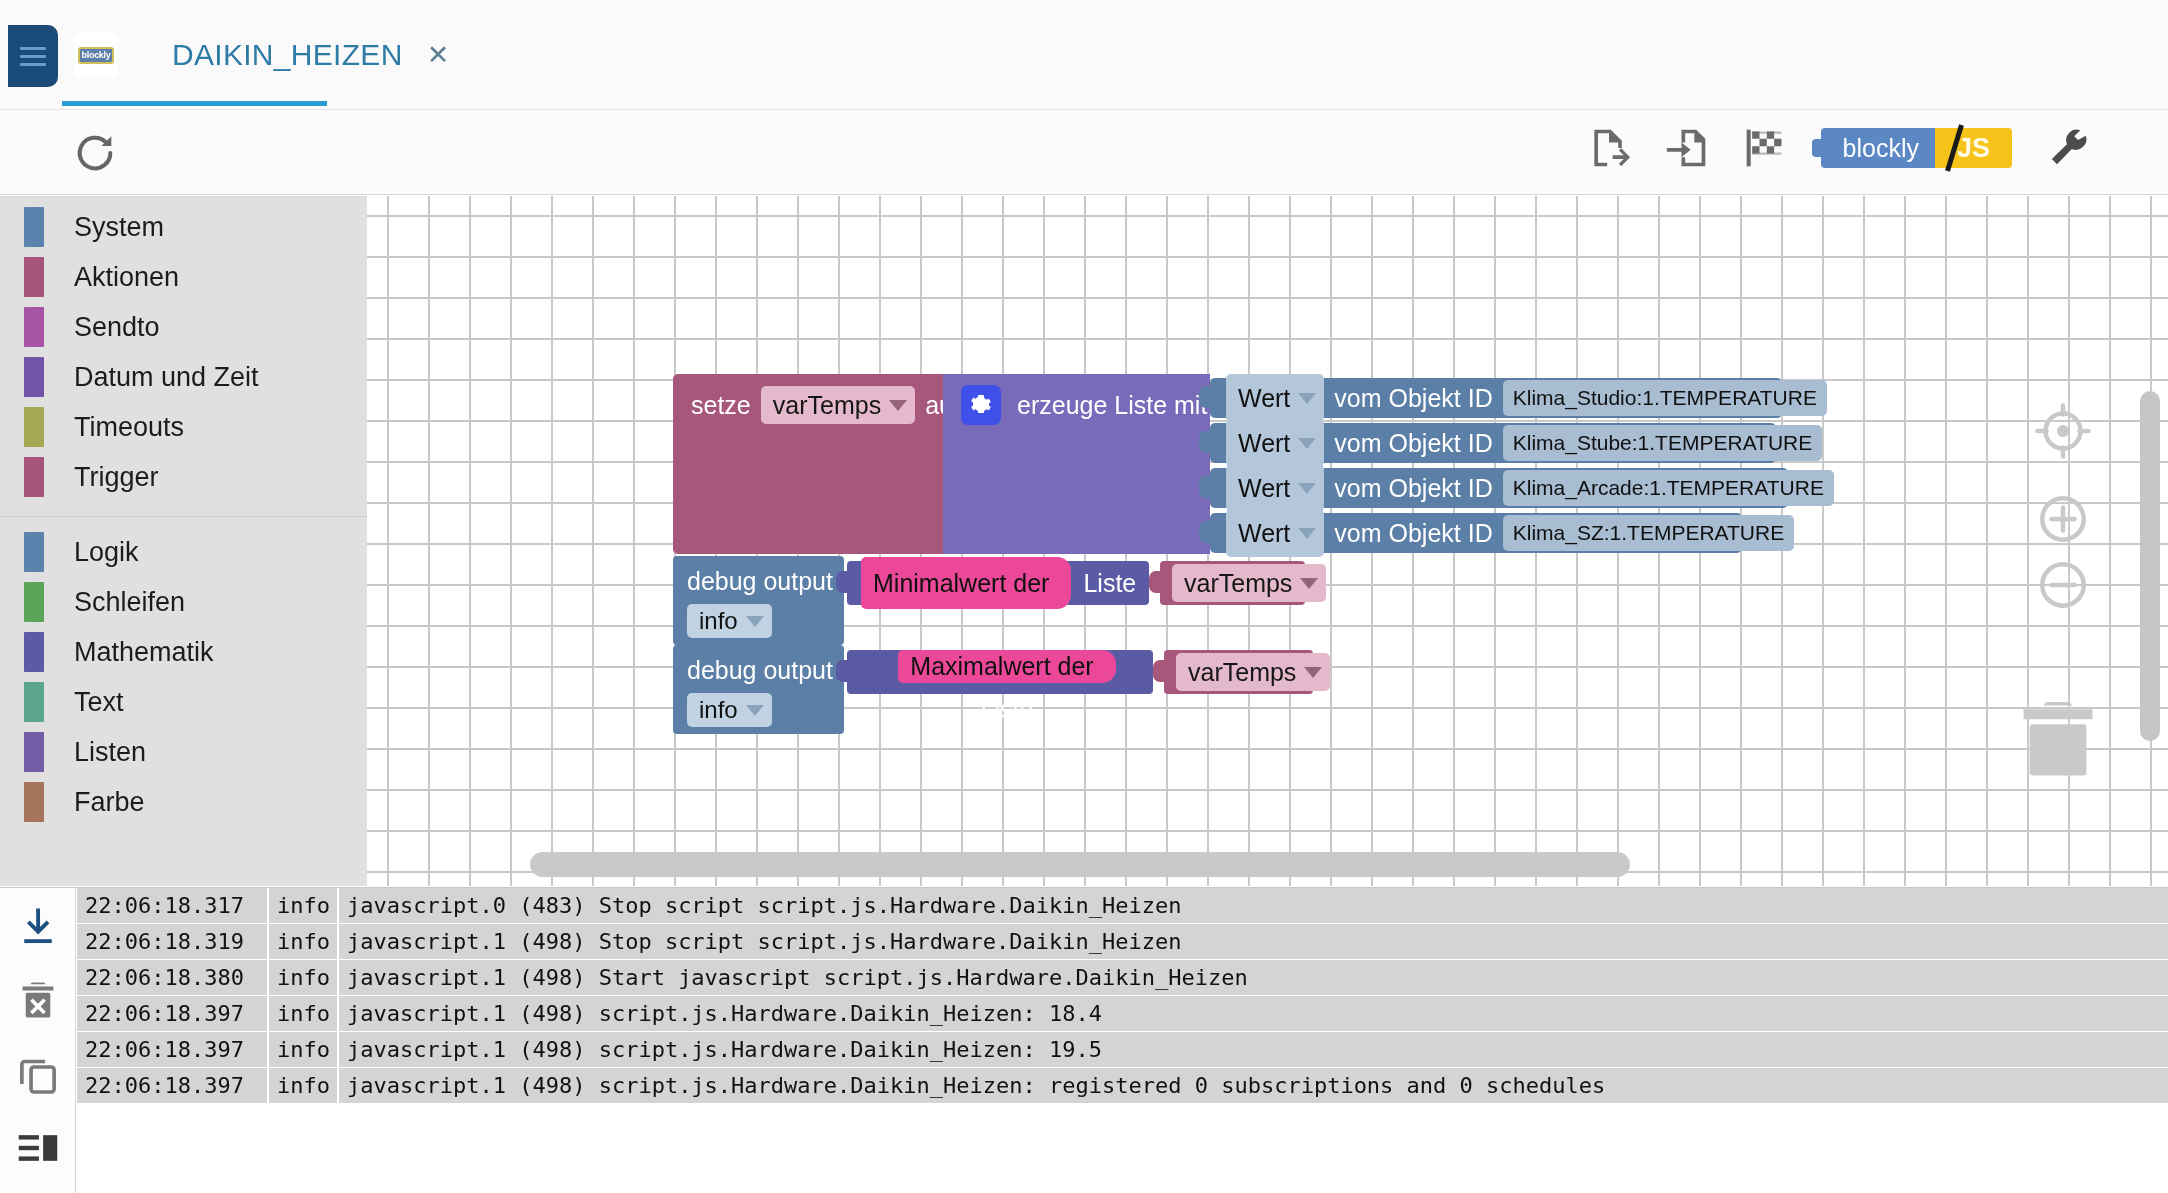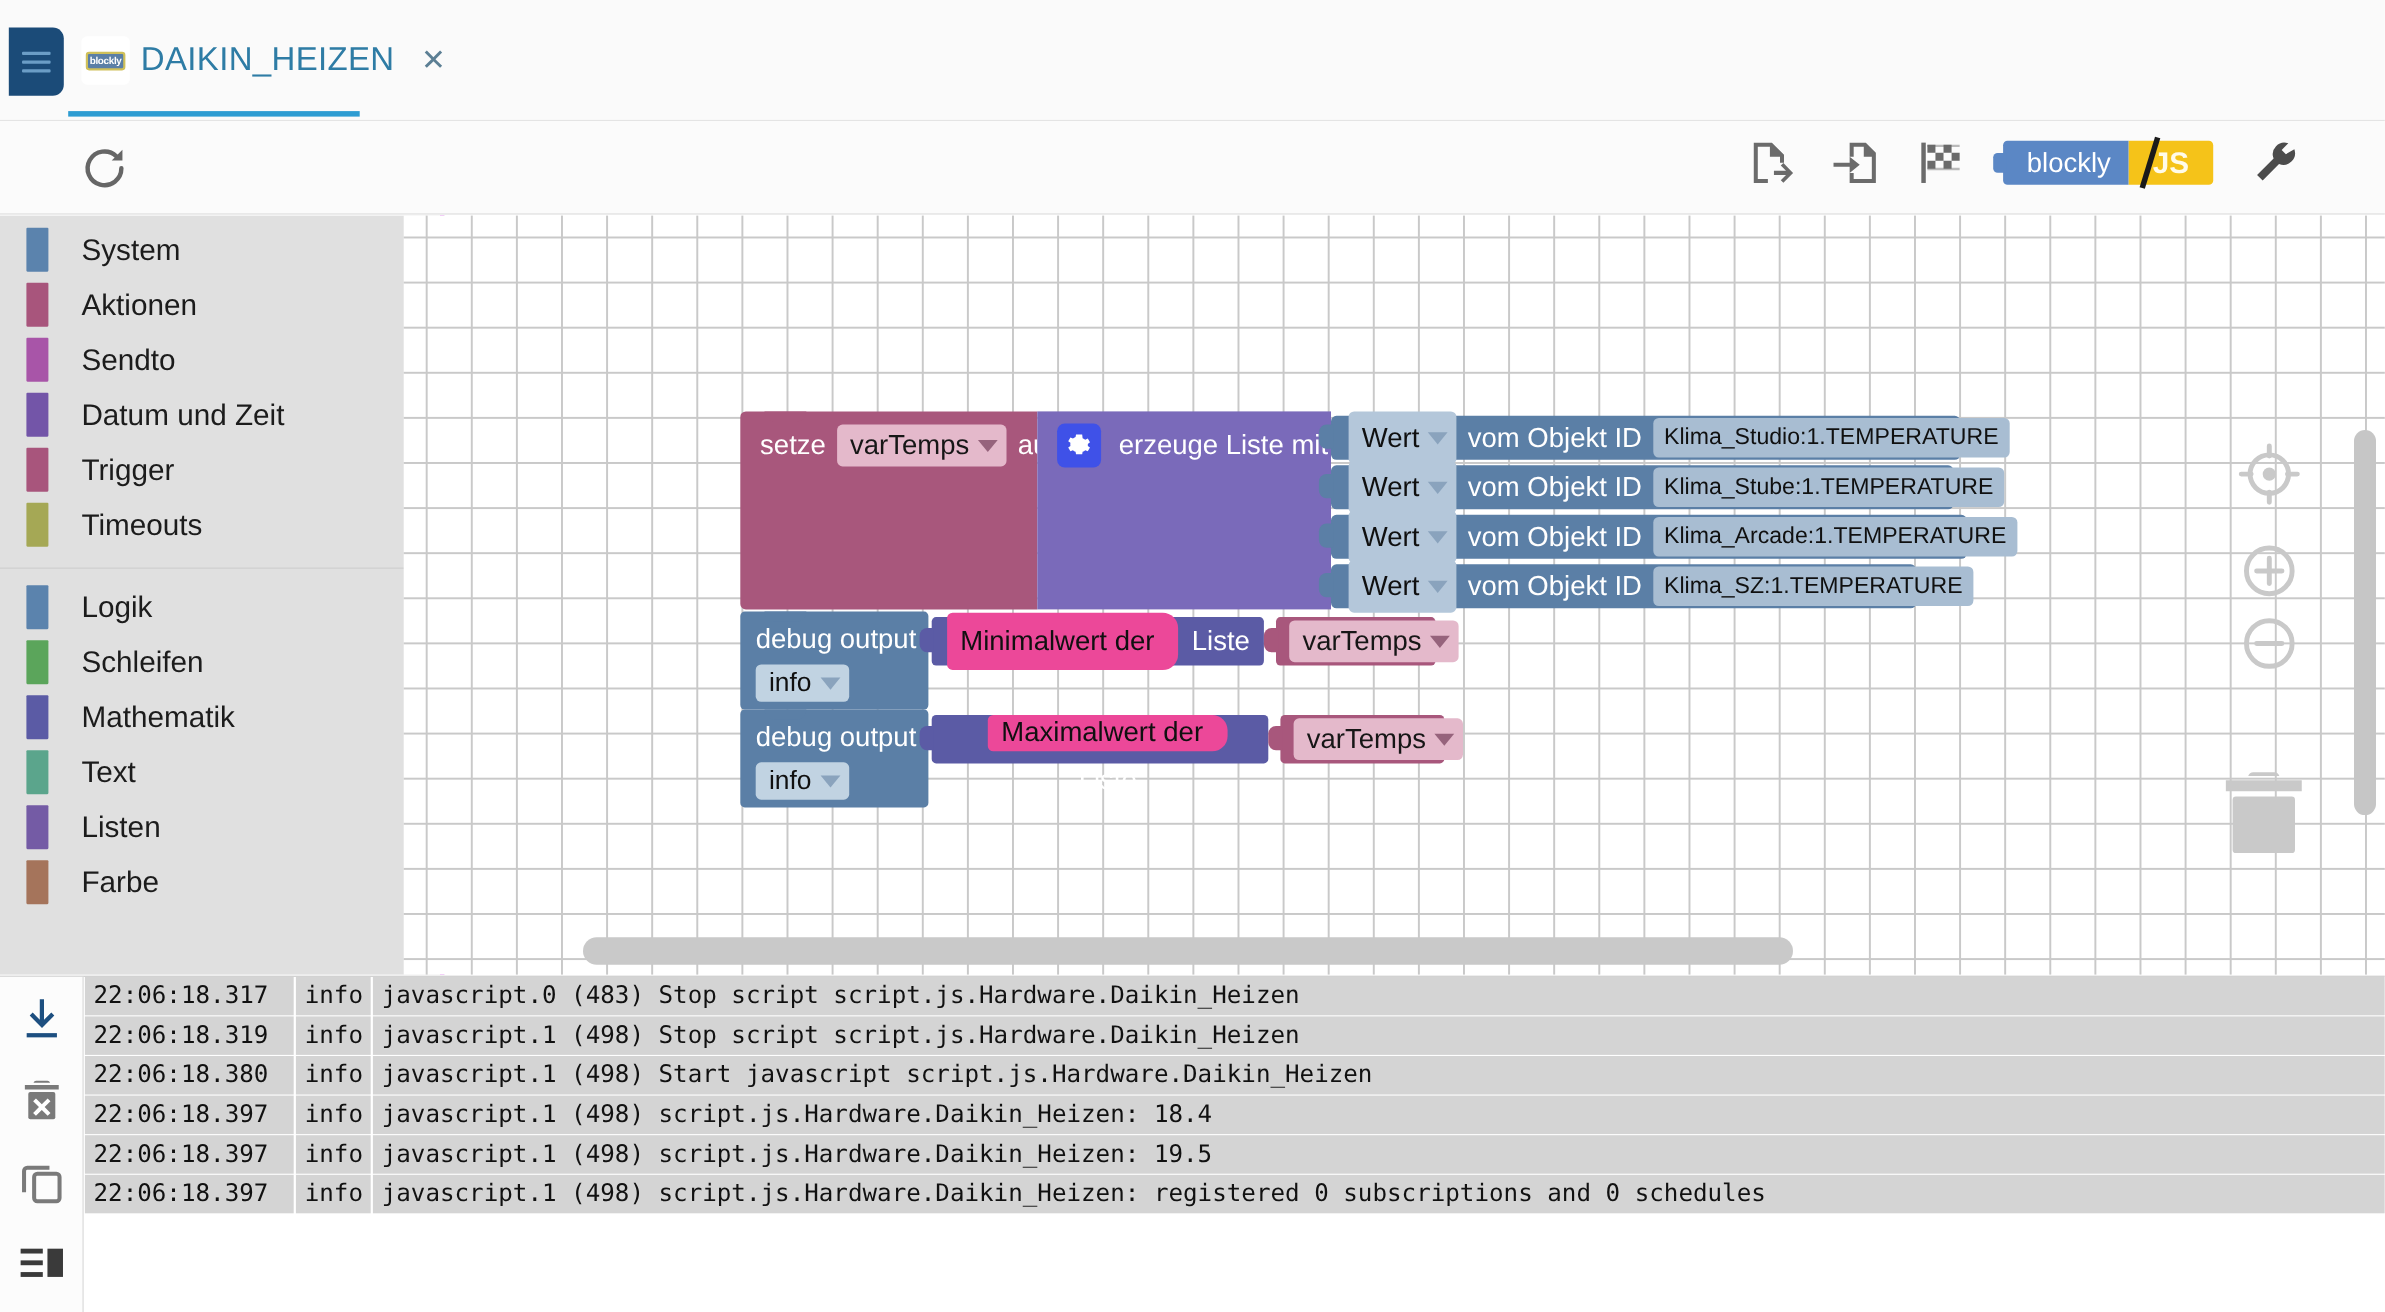--- a/index.html
+++ b/index.html
@@ -41,21 +41,21 @@
     display: flex; align-items: center; justify-content: center;
   }
   .fav .puzzle {
     width: 36px; height: 17px; background: #5b7fa6;
     border: 2px solid #cfc05a; border-radius: 3px;
     font-size: 9px; color: #ffffff; font-weight: bold;
     display: flex; align-items: center; justify-content: center;
     letter-spacing: -0.3px;
   }
   #tab-title {
-    font-size: 30px; color: #2e7ca5; letter-spacing: 0.3px; white-space: nowrap;
+    font-size: 30px; color: #2e7ca5; letter-spacing: 0.3px; white-space: nowrap; margin-left: 44px;
   }
   #tab-close {
     font-size: 27px; color: #5c7f94; margin-left: 14px; line-height: 1;
     cursor: pointer;
   }
 
   
   #toolbar {
     position: absolute; left: 0; top: 110px; width: 2168px; height: 85px;
     background: #fbfbfb;
@@ -332,26 +332,26 @@
     </div>
     <div class="cat">
       <div class="sw" style="background:#a855a8"></div>
       <div class="lbl">Sendto</div>
     </div>
     <div class="cat">
       <div class="sw" style="background:#7355a8"></div>
       <div class="lbl">Datum und Zeit</div>
     </div>
     <div class="cat">
+      <div class="sw" style="background:#a5a855"></div>
+      <div class="lbl">Timeouts</div>
+    </div>
+    <div class="cat">
       <div class="sw" style="background:#a8557c"></div>
       <div class="lbl">Trigger</div>
-    </div>
-    <div class="cat">
-      <div class="sw" style="background:#a5a855"></div>
-      <div class="lbl">Timeouts</div>
     </div>
   </div>
   <div id="tb-divider"></div>
   <div class="tb-group">
     <div class="cat">
       <div class="sw" style="background:#5b83ad"></div>
       <div class="lbl">Logik</div>
     </div>
     <div class="cat">
       <div class="sw" style="background:#5ba55b"></div>

